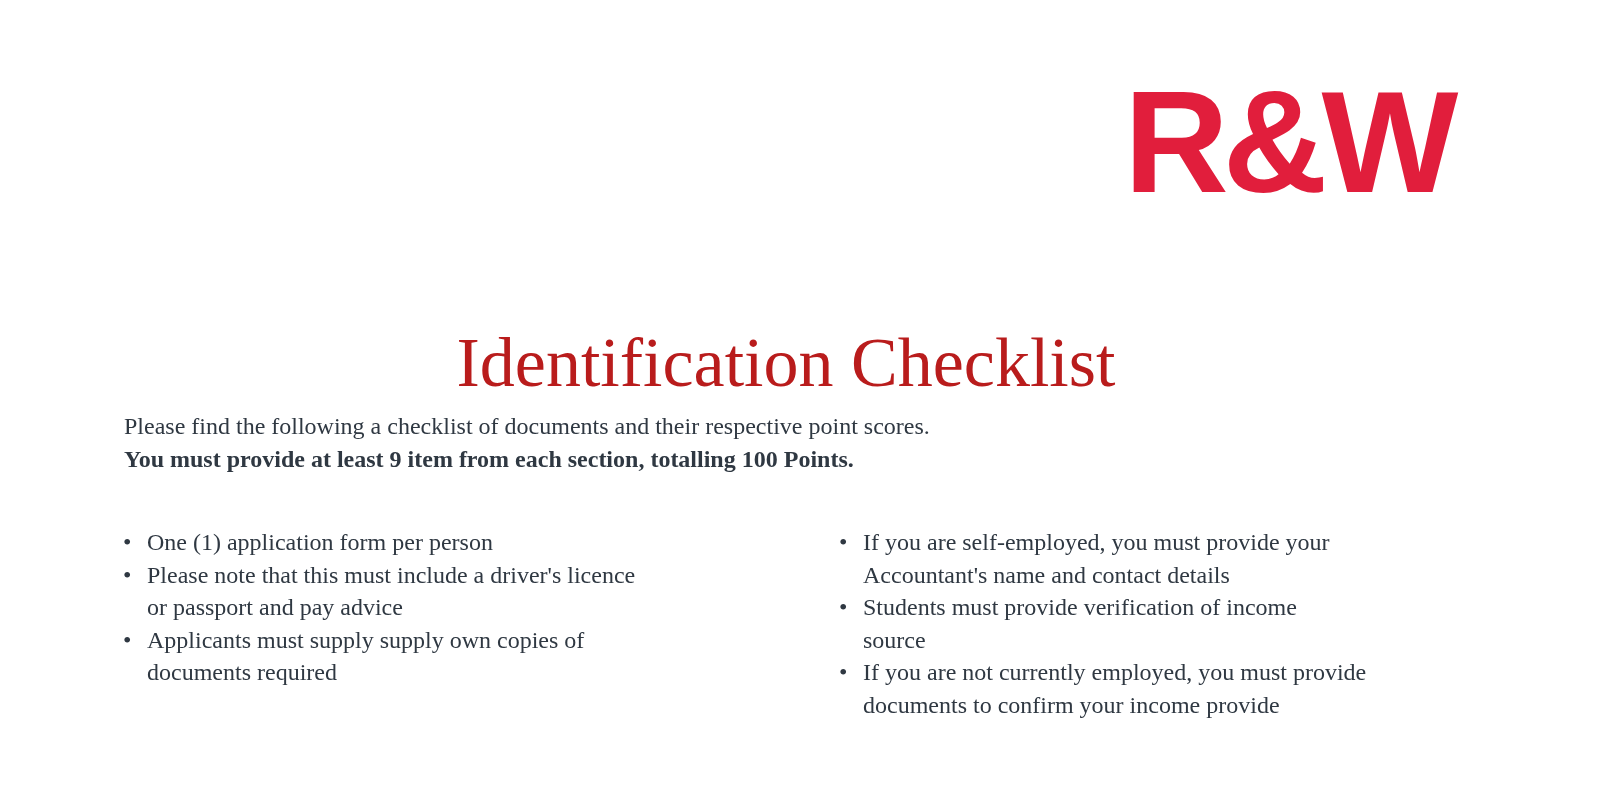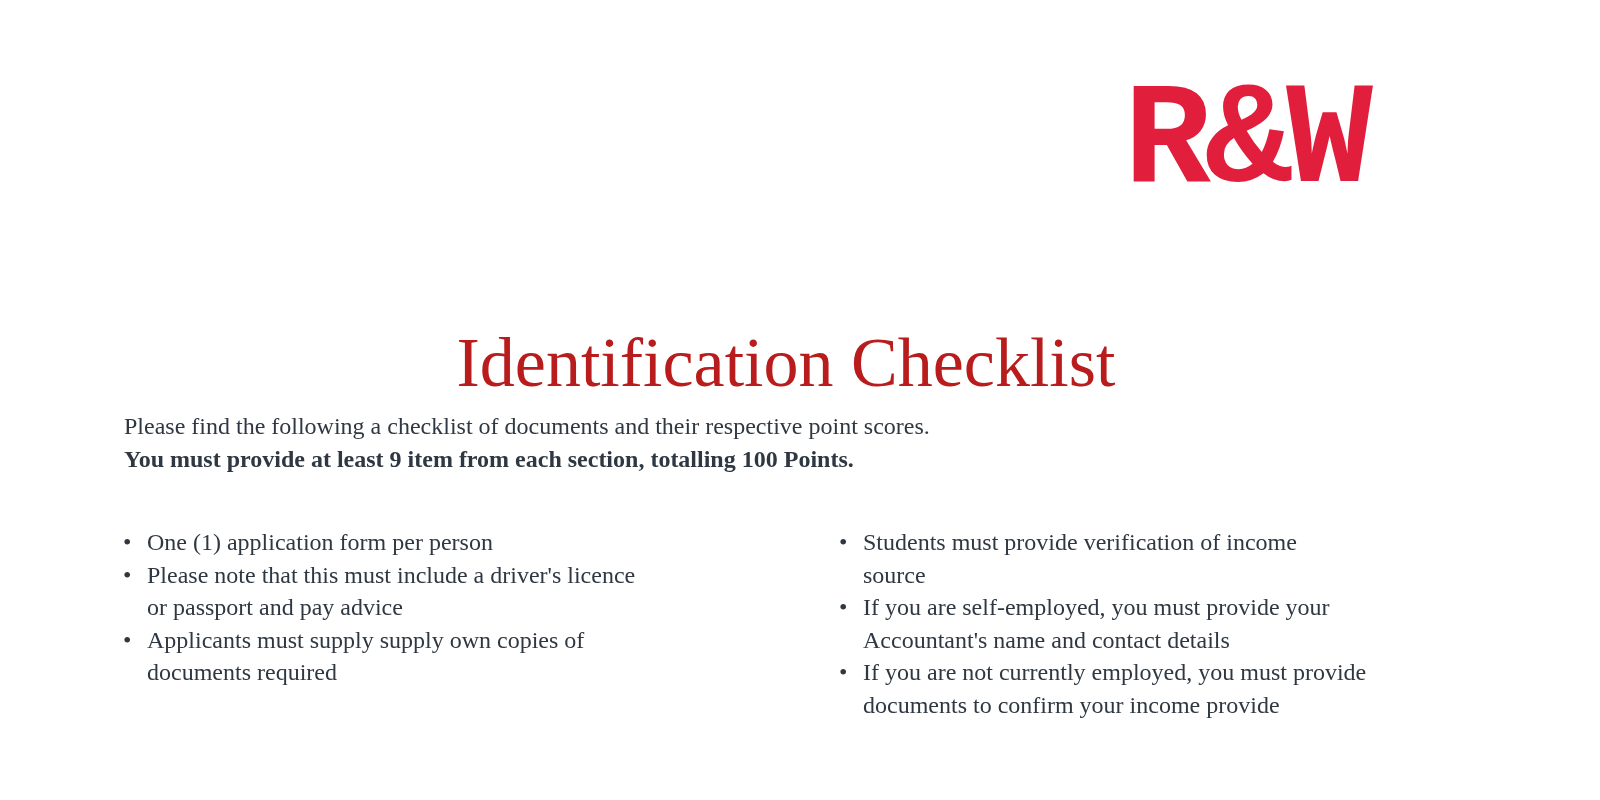--- a/index.html
+++ b/index.html
@@ -12,21 +12,21 @@
     width: 1600px;
     height: 800px;
     background: #ffffff;
     overflow: hidden;
     font-family: "Liberation Serif", serif;
   }
   .logo {
     position: absolute;
     top: 70px;
     left: 1124px;
-    font-family: Liberation Mono, monospace;
+    font-family: Liberation Sans, sans-serif;
     font-weight: 700;
     font-size: 145px;
     line-height: 1;
     letter-spacing: -6px;
     color: #e11e3c;
     white-space: nowrap;
   }
   .doc-title {
     position: absolute;
     top: 274px;
@@ -89,21 +89,21 @@
 
   <ul class="note-list left">
     <li class="note-item">One (1) application form per person</li>
     <li class="note-item">Please note that this must include a driver's licence
 or passport and pay advice</li>
     <li class="note-item">Applicants must supply supply own copies of
 documents required</li>
   </ul>
 
   <ul class="note-list right">
+    <li class="note-item">If you are self-employed, you must provide your
+Accountant's name and contact details</li>
     <li class="note-item">Students must provide verification of income
 source</li>
-    <li class="note-item">If you are self-employed, you must provide your
-Accountant's name and contact details</li>
     <li class="note-item">If you are not currently employed, you must provide
 documents to confirm your income provide</li>
   </ul>
 
 </div>
 
 </body></html>

